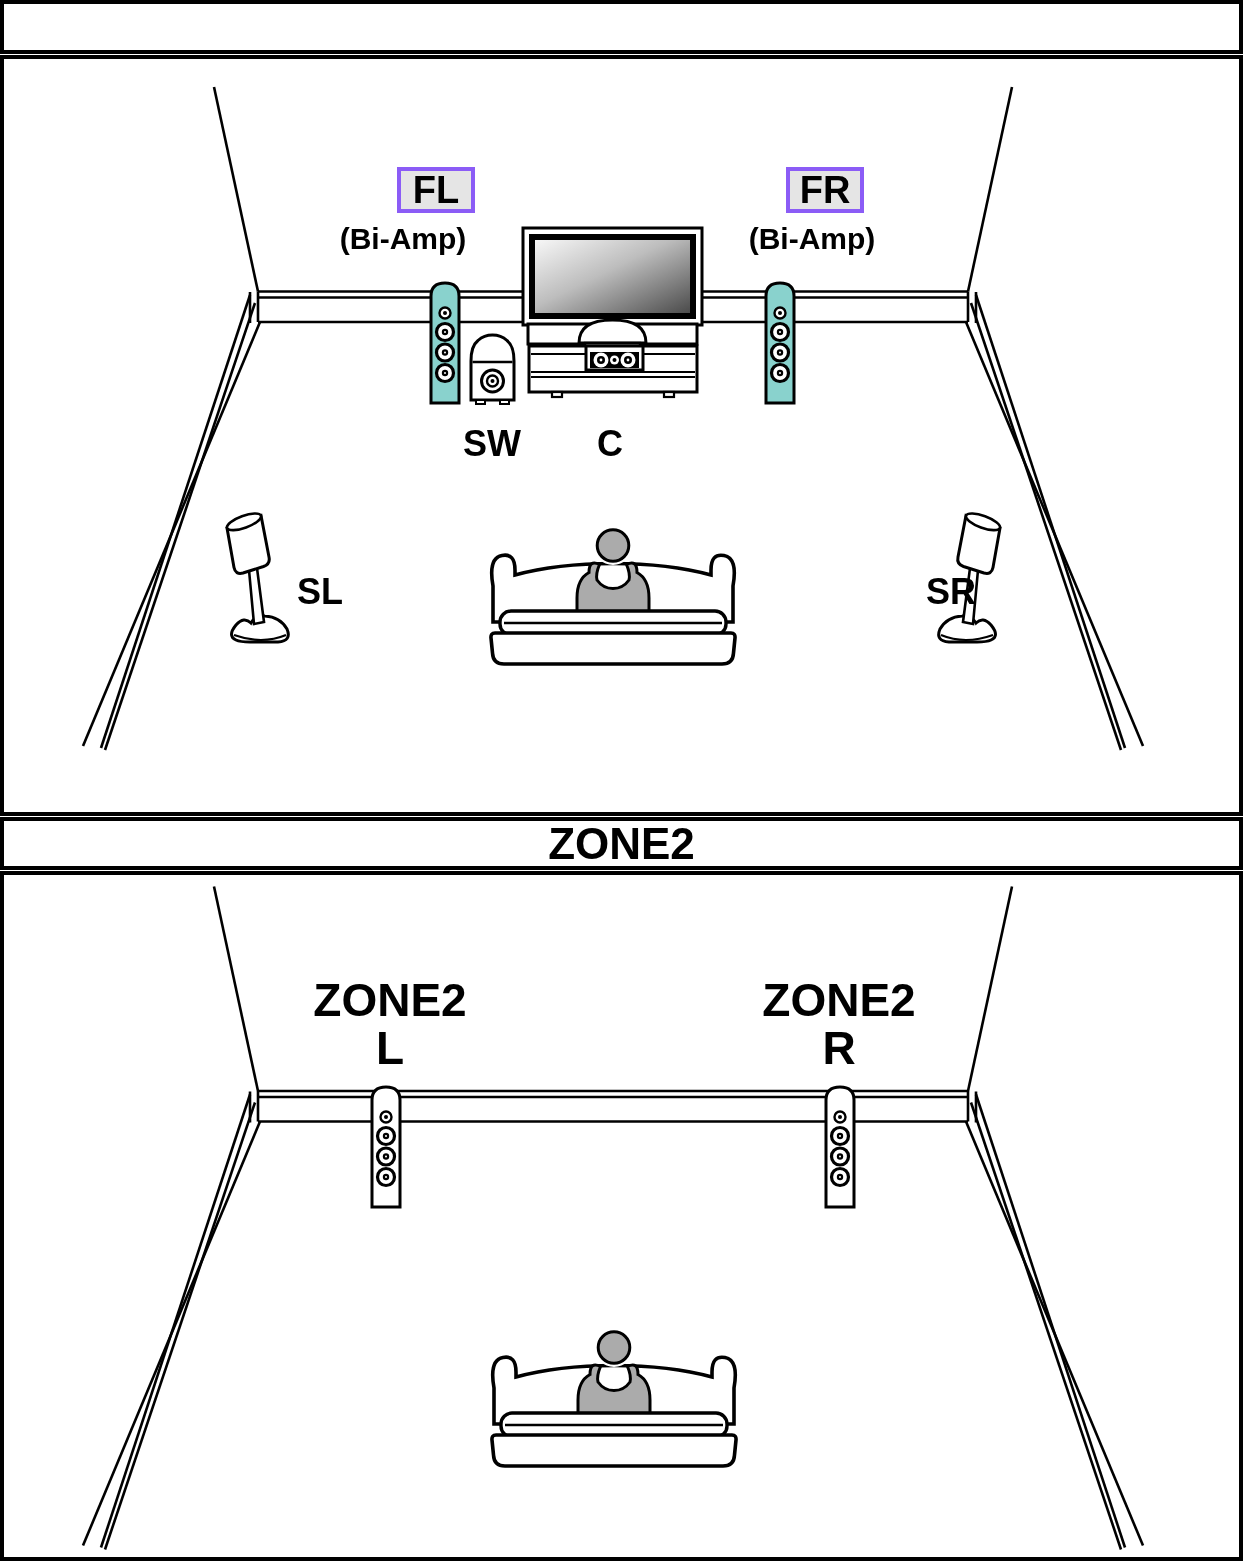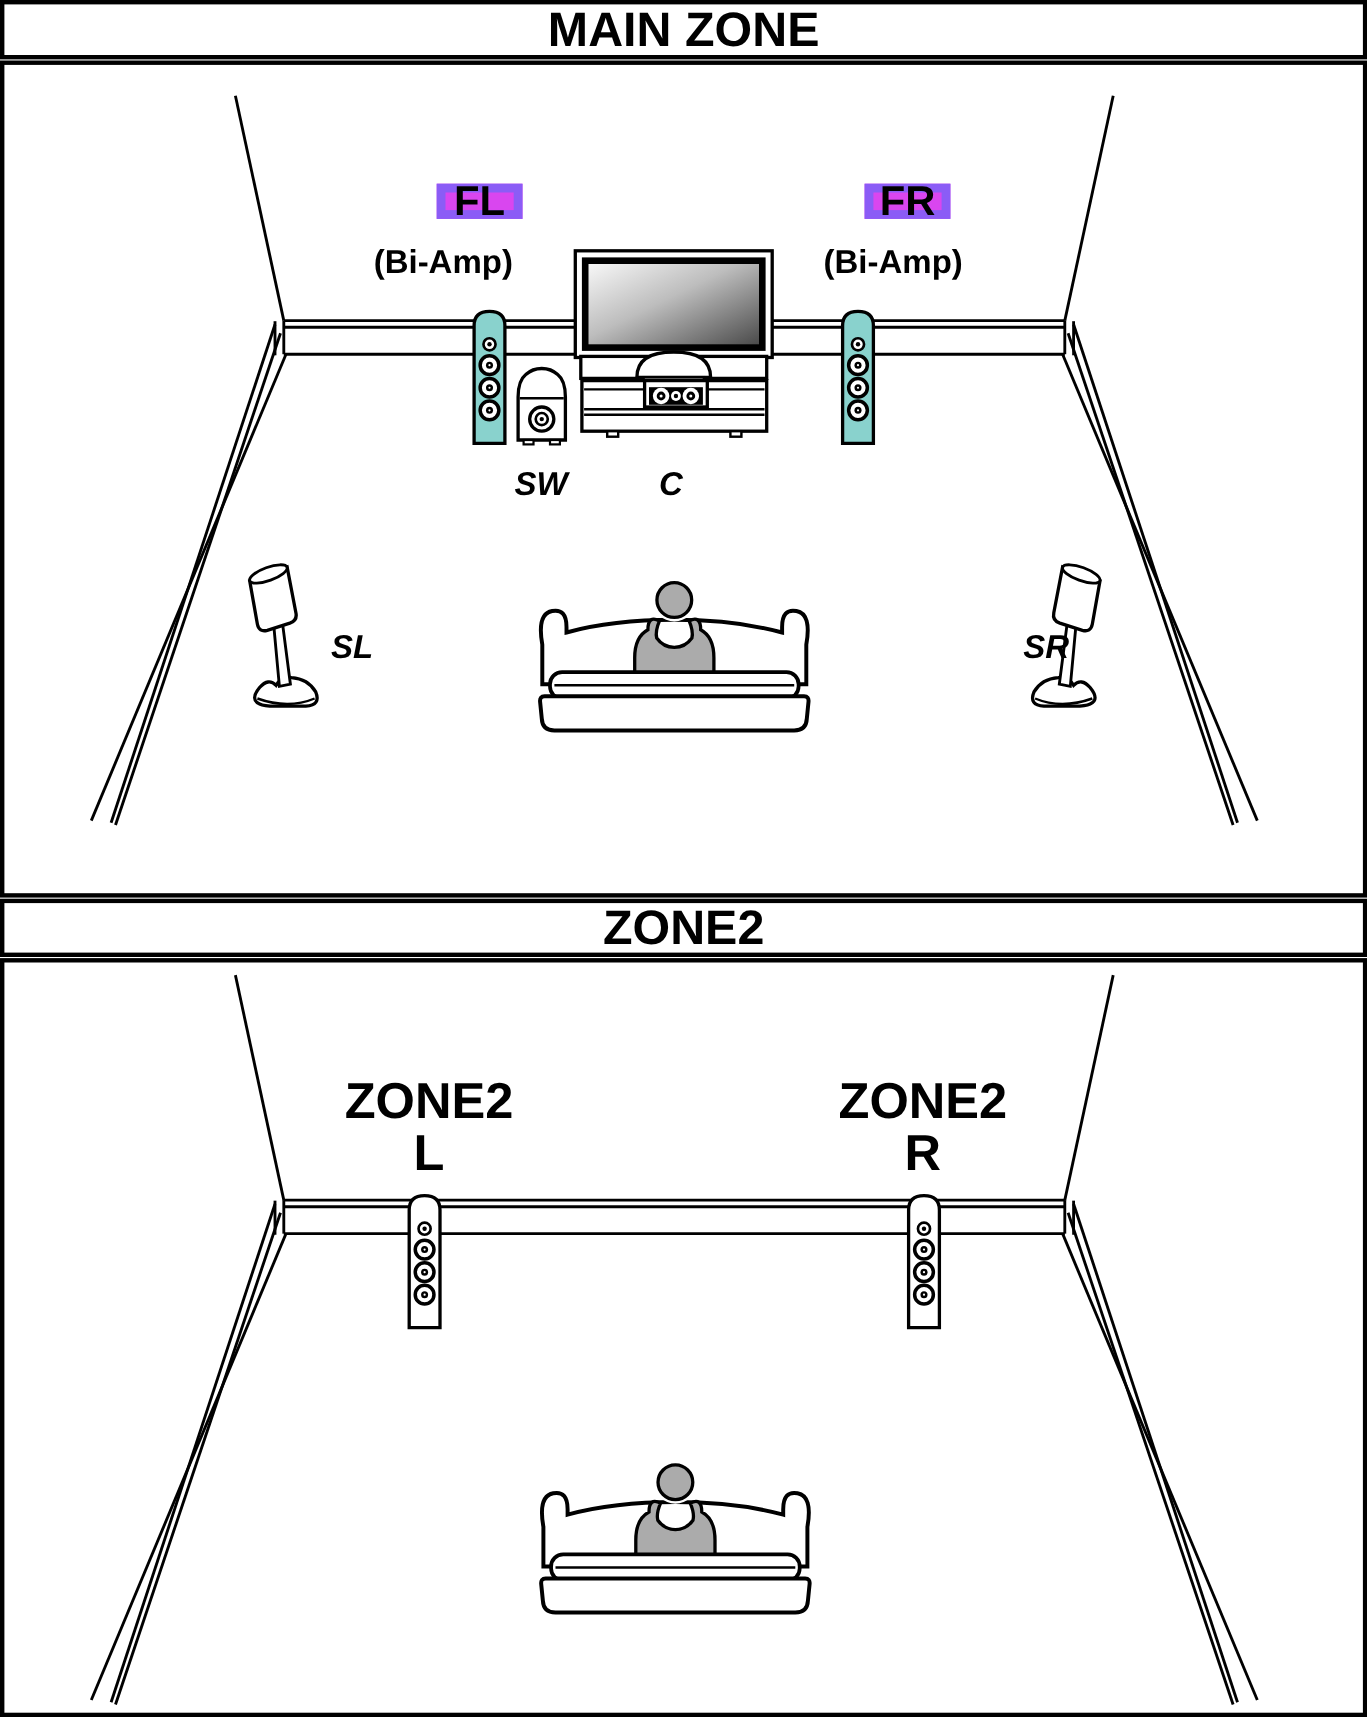--- a/index.html
+++ b/index.html
@@ -3,27 +3,27 @@
 <meta charset="utf-8">
 <style>
   html,body{margin:0;padding:0;background:#fff;}
   body{font-family:"Liberation Sans", sans-serif;}
   .stage{position:relative;width:1243px;height:1561px;background:#fff;overflow:hidden;}
   .stage svg{position:absolute;left:0;top:0;}
   .lbl{position:absolute;color:#000;font-weight:bold;text-align:center;line-height:1;white-space:nowrap;}
   .title{left:0;width:100%;font-size:44px;display:flex;align-items:center;justify-content:center;letter-spacing:0px;}
   .title-main{top:4px;height:48px;}
   .title-zone2{top:820px;height:48px;}
-  .tag{position:absolute;width:78px;height:32px;box-sizing:border-box;background:#d946ef;border:8px solid #8b5cf6;display:flex;align-items:center;justify-content:center;font-size:38px;font-weight:bold;}
+  .tag{position:absolute;width:78px;height:46px;box-sizing:border-box;background:#e5e5e5;border:4px solid #8b5cf6;display:flex;align-items:center;justify-content:center;font-size:38px;font-weight:bold;}
   .tag-fl{left:397px;top:167px;}
   .tag-fr{left:747px;top:167px;margin-left:39px;}
   .biamp{font-size:30px;top:224px;width:300px;}
   .biamp-left{left:253px;}
   .biamp-right{left:662px;}
-  .spk{font-size:30px;font-style:italic;}
+  .spk{font-size:36px;}
   .sw-lbl{left:422px;top:426px;width:140px;}
   .c-lbl{left:540px;top:426px;width:140px;}
   .sl-lbl{left:250px;top:574px;width:140px;}
   .sr-lbl{left:881px;top:574px;width:140px;}
   .z2lbl{font-size:46px;line-height:48px;top:976px;width:220px;}
   .z2lbl-left{left:280px;}
   .z2lbl-right{left:729px;}
 </style>
 </head>
 <body>
@@ -141,21 +141,20 @@
     <g transform="translate(1005,512) scale(-1,1)">
       <use href="#satelliteSpeaker"></use>
     </g>
     <use href="#sofaWithPerson" x="477" y="524"></use>
 
     <use href="#towerSpeaker" x="372" y="1086" fill="#FFFFFF"></use>
     <use href="#towerSpeaker" x="826" y="1086" fill="#FFFFFF"></use>
     <use href="#sofaWithPerson" x="478" y="1326"></use>
   </svg>
 
-  <div class="lbl title title-main">MAIN ZONE</div>
   <div class="lbl title title-zone2">ZONE2</div>
 
   <div class="tag tag-fl">FL</div>
   <div class="tag tag-fr">FR</div>
 
   <div class="lbl biamp biamp-left">(Bi-Amp)</div>
   <div class="lbl biamp biamp-right">(Bi-Amp)</div>
 
   <div class="lbl spk sw-lbl">SW</div>
   <div class="lbl spk c-lbl">C</div>

